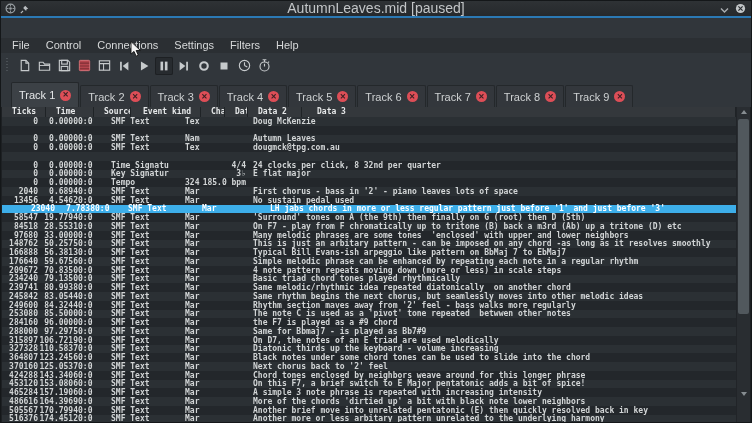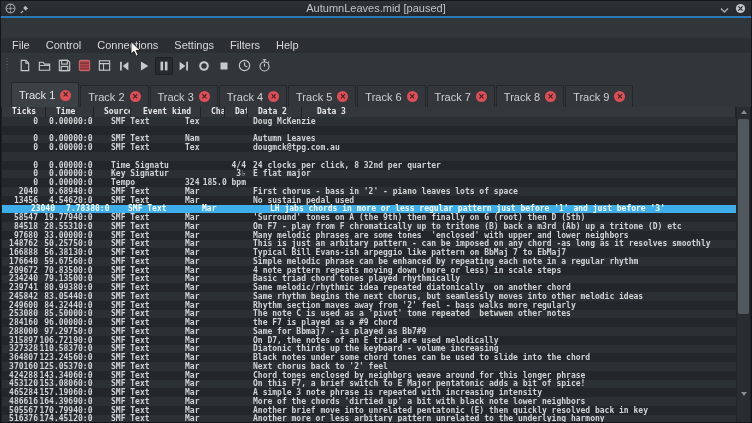--- a/index.html
+++ b/index.html
@@ -3,21 +3,21 @@
 <meta charset="utf-8">
 <style>
   html,body{margin:0;padding:0;background:#1b1e20;}
   #win{width:752px;height:423px;position:relative;background:#31363b;border:1px solid #141719;
        box-sizing:border-box;font-family:"Liberation Sans",sans-serif;overflow:hidden;
        display:flex;flex-direction:column;user-select:none;}
   
   .titlebar{height:15px;background:linear-gradient(#2e3235,#26292c);display:flex;align-items:center;
             position:relative;flex:0 0 auto;}
   .tb-left{display:flex;align-items:center;gap:4px;padding-left:4px;}
-  .tb-title{position:absolute;left:0;right:0;text-align:center;font-size:11px;color:#c2c5c7;line-height:15px;}
+  .tb-title{position:absolute;left:0;right:0;text-align:center;font-size:14px;color:#c2c5c7;line-height:15px;}
   .tb-right{margin-left:auto;display:flex;align-items:center;gap:6px;padding-right:5px;z-index:2;}
   .accent-line{height:2px;background:#2b79b4;flex:0 0 auto;}
   
   .menubar{height:15px;background:#2b2f33;display:flex;align-items:center;padding-left:3px;flex:0 0 auto;margin-top:20px;}
   .menu-item{font-size:11px;color:#d6d8d9;padding:0 8px;line-height:15px;}
   
   .toolbar{height:25px;background:#31363b;display:flex;align-items:center;padding-left:4px;gap:2px;flex:0 0 auto;}
   .grip{width:5px;height:15px;margin-right:3px;
         background:repeating-linear-gradient(#4a5055 0 1px,transparent 1px 3px);
         background-size:2px 100%;background-repeat:repeat-y;background-position:1px 0;}

